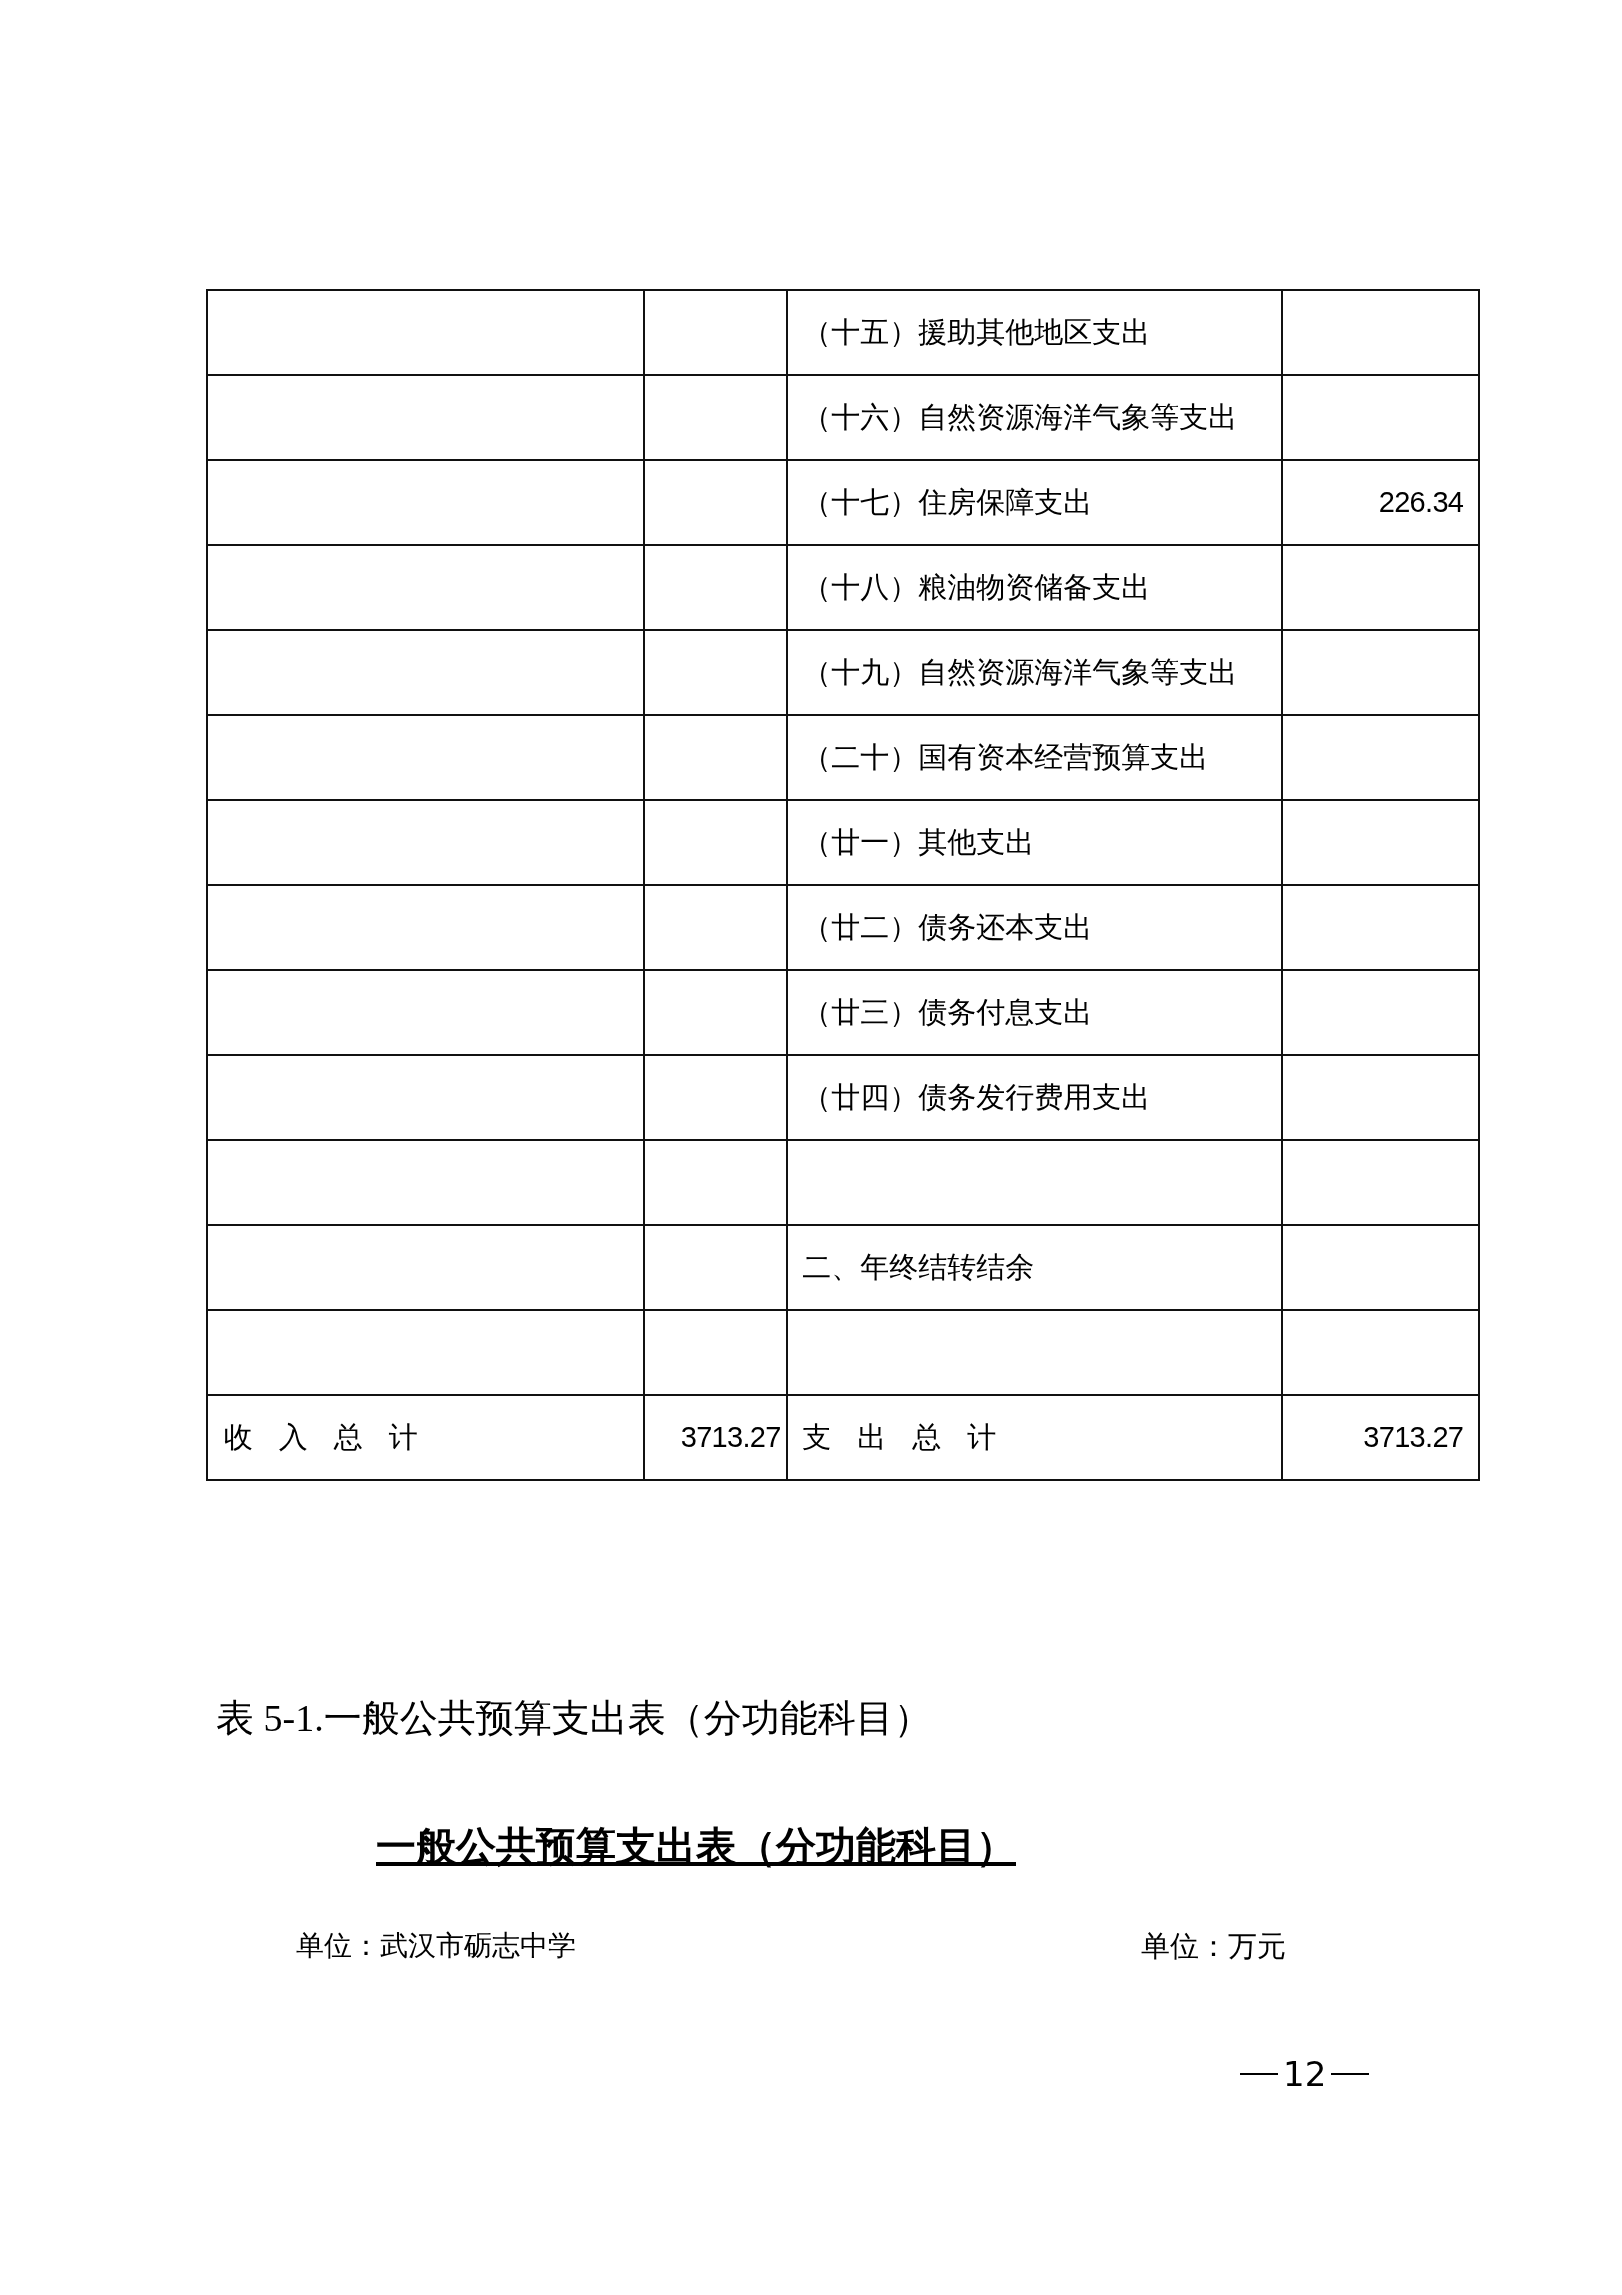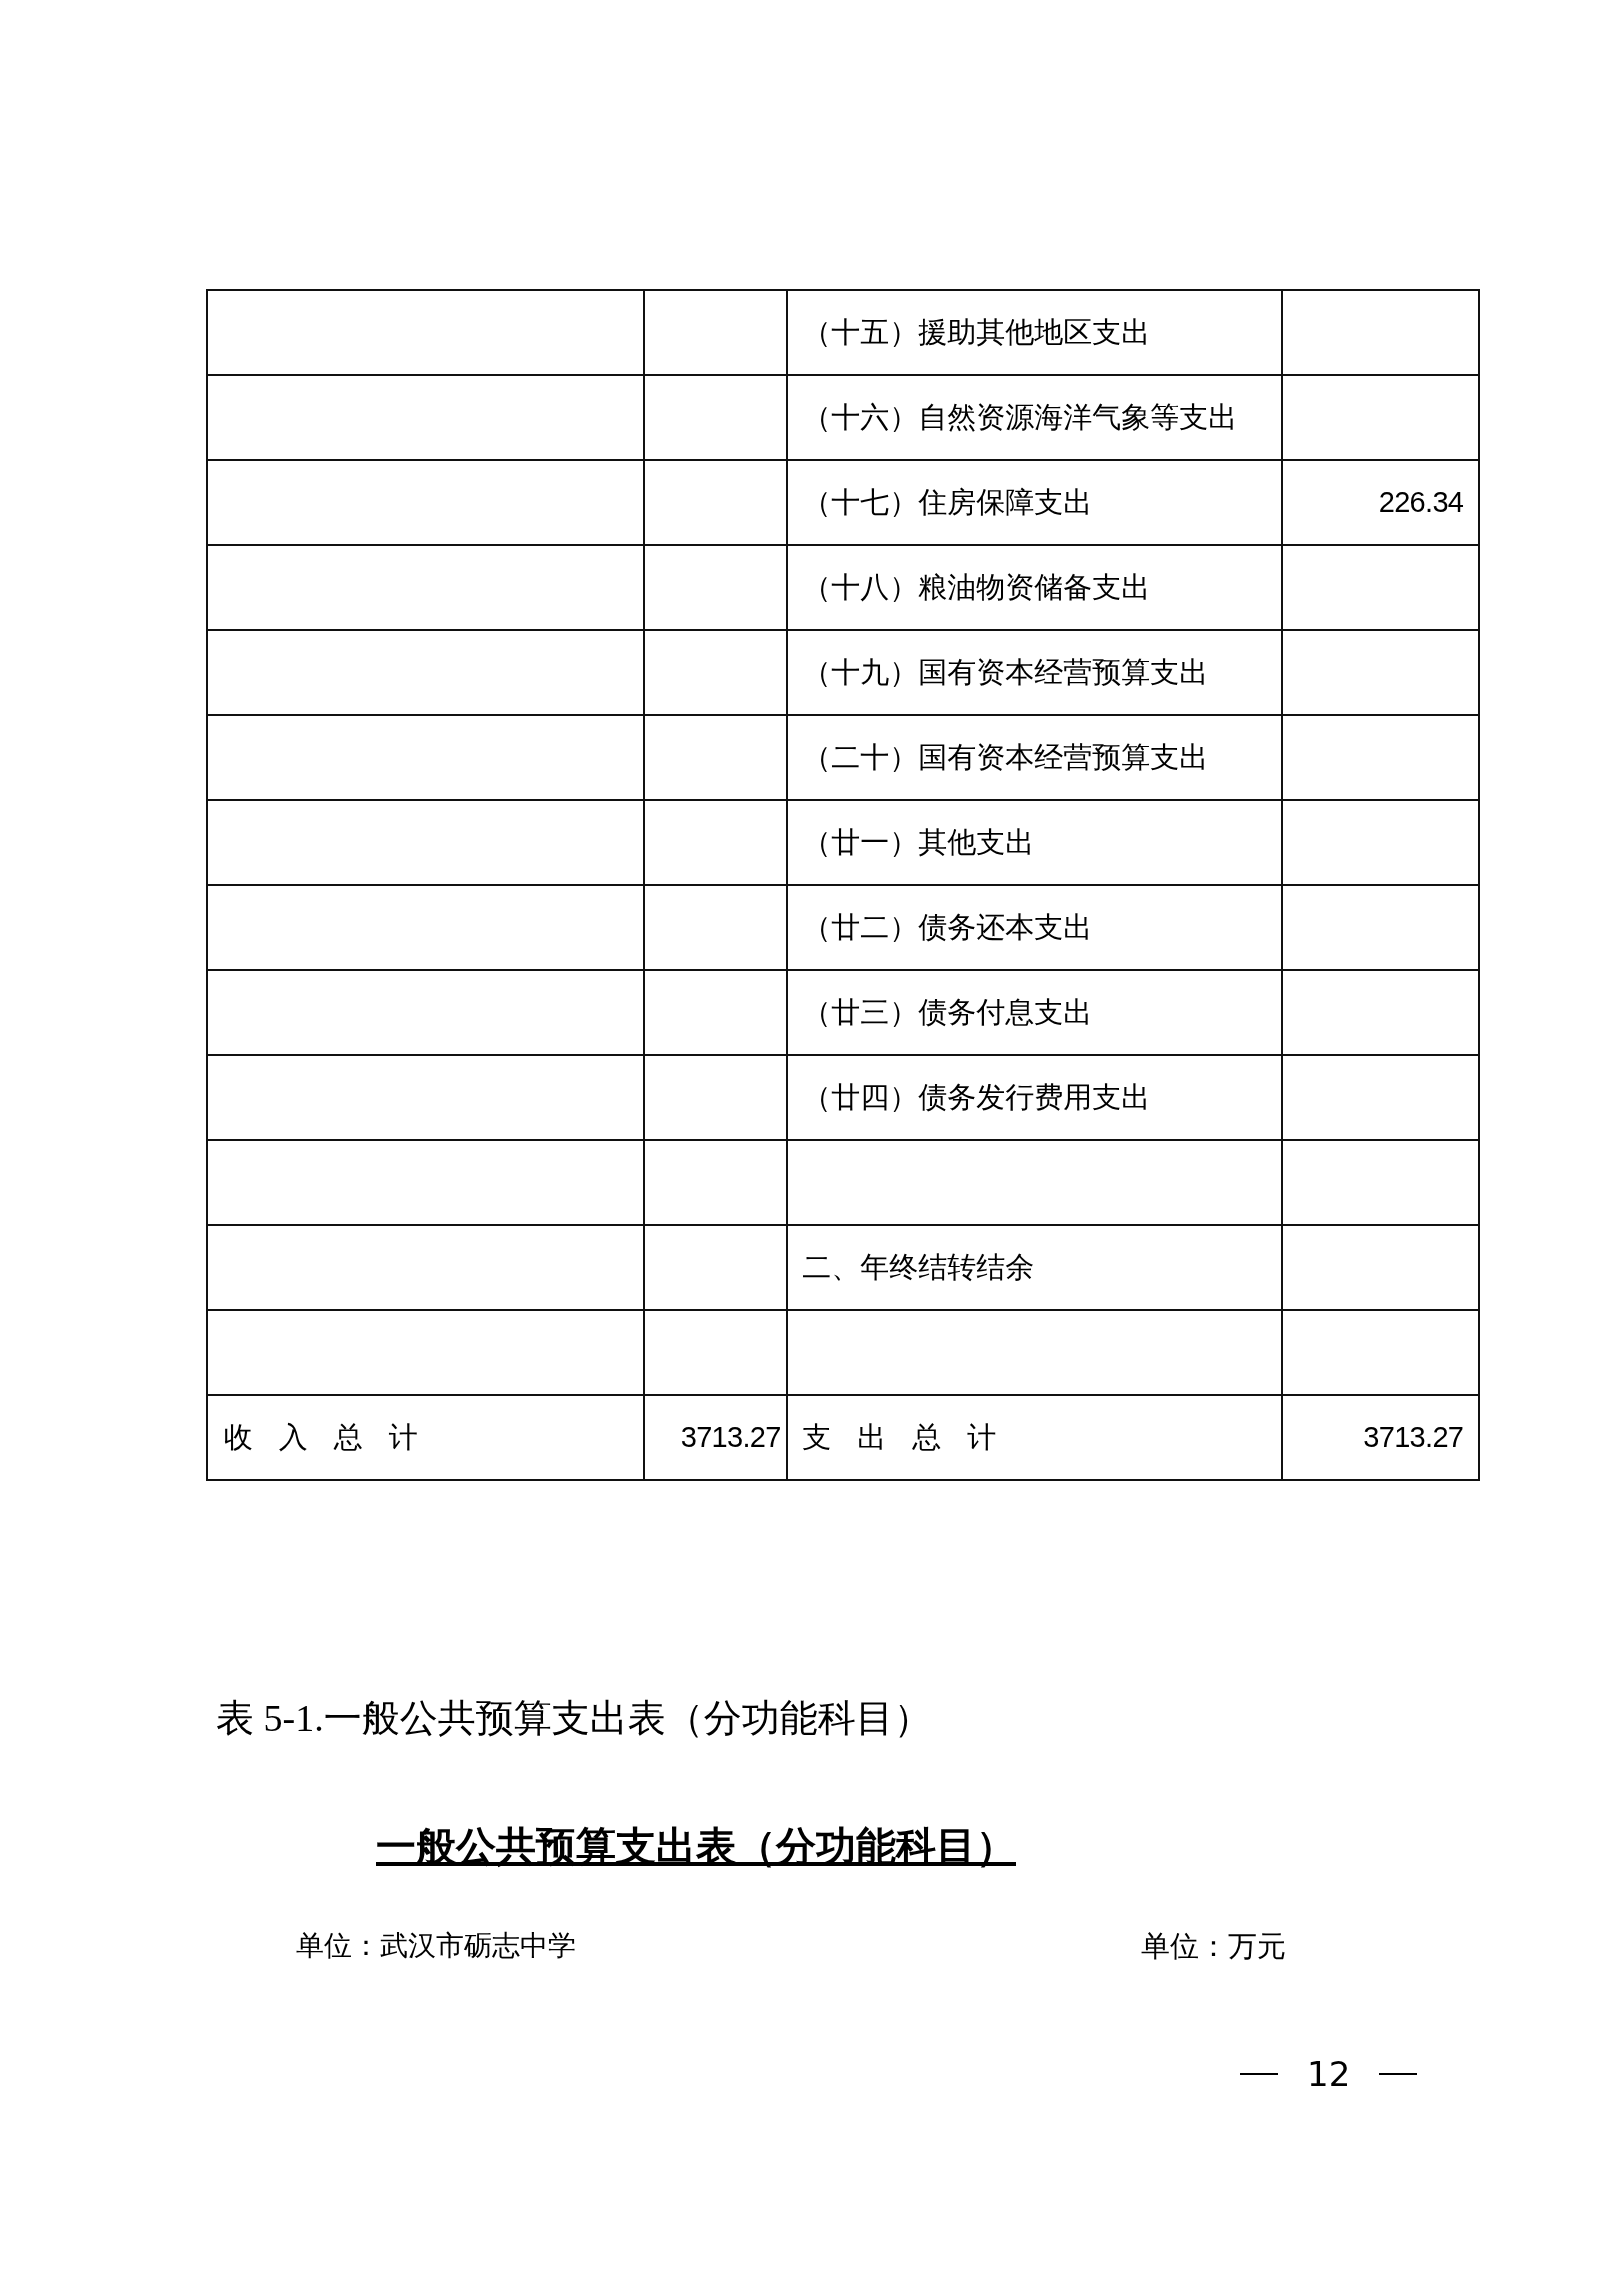--- a/index.html
+++ b/index.html
@@ -32,21 +32,21 @@
   }
   .unit-left {
     position: absolute; left: 296px; top: 1932px; font-size: 28px; line-height: 1;
   }
   .unit-right {
     position: absolute; left: 1141px; top: 1932px; font-size: 29px; line-height: 1;
   }
   .page-num {
     position: absolute; left: 1240px; top: 2057px;
     font-family: "DejaVu Sans", sans-serif; font-size: 34px; line-height: 1;
-    display: flex; align-items: center; gap: 29px;
+    display: flex; align-items: center; gap: 5px;
   }
   .dash { display: inline-block; width: 38px; height: 2px; background: #000; }
 </style>
 </head>
 <body>
 
 <table class="table">
   <tbody>
     <tr>
       <td class="c1"></td>
@@ -68,21 +68,21 @@
     </tr>
     <tr>
       <td class="c1"></td>
       <td class="c2 num"></td>
       <td class="c3">（十八）粮油物资储备支出</td>
       <td class="c4 num"></td>
     </tr>
     <tr>
       <td class="c1"></td>
       <td class="c2 num"></td>
-      <td class="c3">（十九）国有资本经营预算支出</td>
+      <td class="c3">（十九）自然资源海洋气象等支出</td>
       <td class="c4 num"></td>
     </tr>
     <tr>
       <td class="c1"></td>
       <td class="c2 num"></td>
       <td class="c3">（二十）国有资本经营预算支出</td>
       <td class="c4 num"></td>
     </tr>
     <tr>
       <td class="c1"></td>

